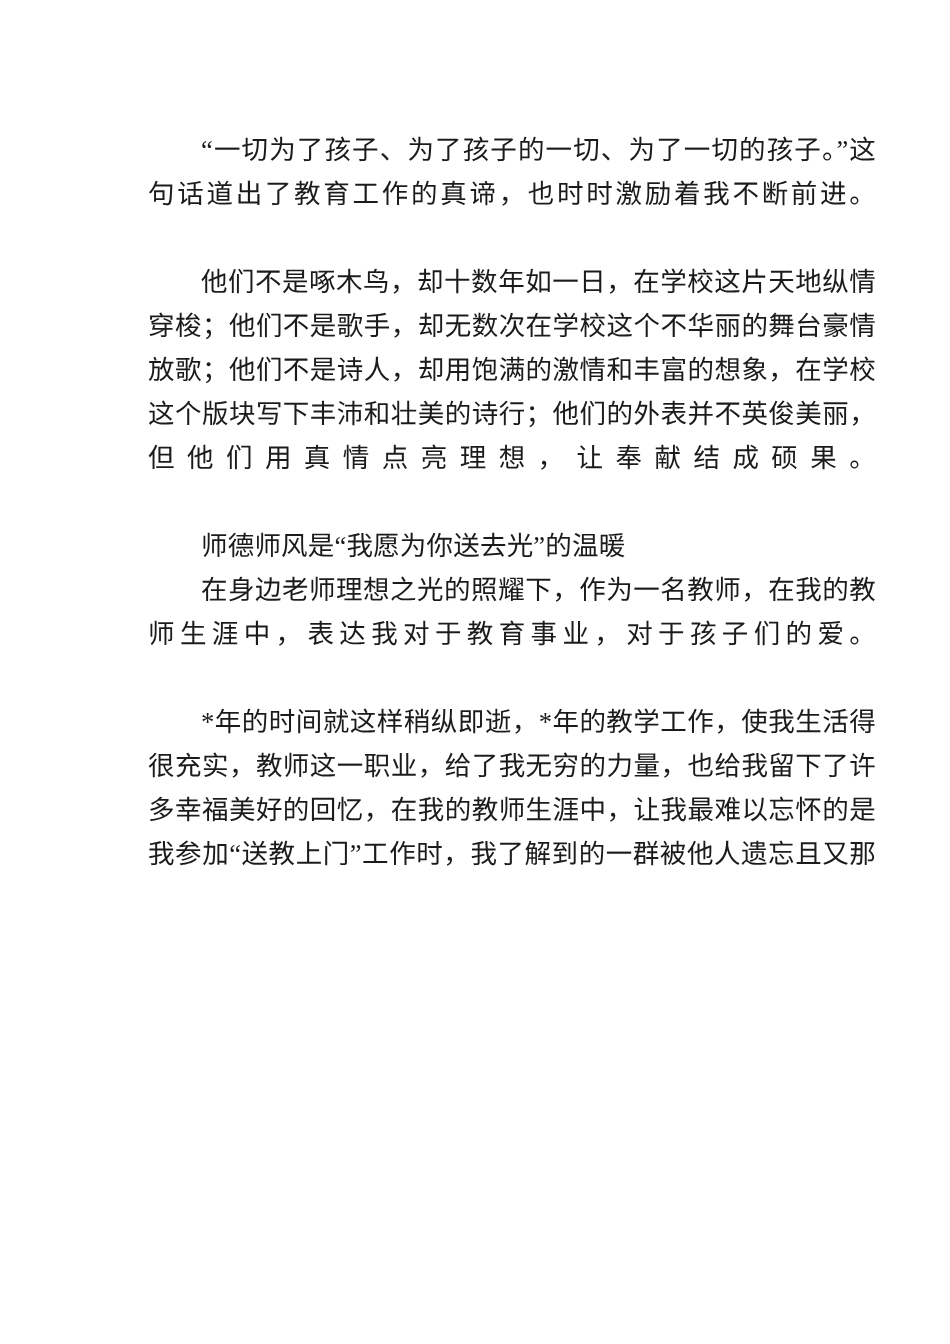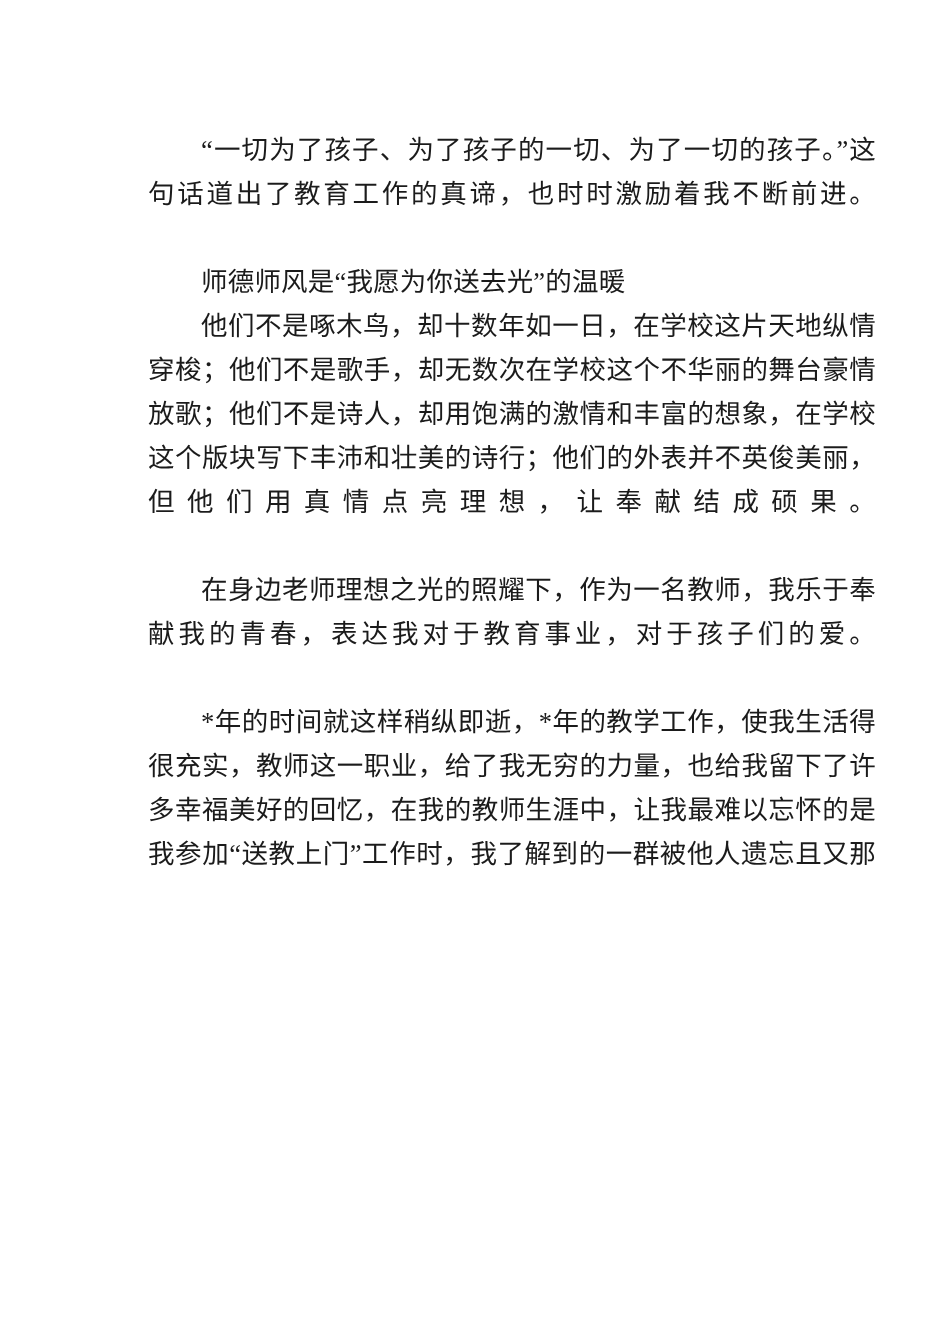--- a/index.html
+++ b/index.html
@@ -54,22 +54,22 @@
 </style>
 </head>
 <body>
 
 <div class="page">
   <div class="doc-body">
 
     <p class="para">“一切为了孩子、为了孩子的一切、为了一切的孩子。”这句话道出了教育工作的真谛，也时时激励着我不断前进。</p>
 
 
+    <p class="para">他们不是啄木鸟，却十数年如一日，在学校这片天地纵情穿梭；他们不是歌手，却无数次在学校这个不华丽的舞台豪情放歌；他们不是诗人，却用饱满的激情和丰富的想象，在学校这个版块写下丰沛和壮美的诗行；他们的外表并不英俊美丽，但他们用真情点亮理想，让奉献结成硕果。</p>
+
     <p class="para no-stretch">师德师风是“我愿为你送去光”的温暖</p>
 
-    <p class="para">他们不是啄木鸟，却十数年如一日，在学校这片天地纵情穿梭；他们不是歌手，却无数次在学校这个不华丽的舞台豪情放歌；他们不是诗人，却用饱满的激情和丰富的想象，在学校这个版块写下丰沛和壮美的诗行；他们的外表并不英俊美丽，但他们用真情点亮理想，让奉献结成硕果。</p>
-
-    <p class="para">在身边老师理想之光的照耀下，作为一名教师，我乐于奉献我的青春，表达我对于教育事业，对于孩子们的爱。</p>
+    <p class="para">在身边老师理想之光的照耀下，作为一名教师，在我的教师生涯中，表达我对于教育事业，对于孩子们的爱。</p>
 
     <p class="para">*年的时间就这样稍纵即逝，*年的教学工作，使我生活得很充实，教师这一职业，给了我无穷的力量，也给我留下了许多幸福美好的回忆，在我的教师生涯中，让我最难以忘怀的是我参加“送教上门”工作时，我了解到的一群被他人遗忘且又那</p>
 
   </div>
 </div>
 
 </body></html>

